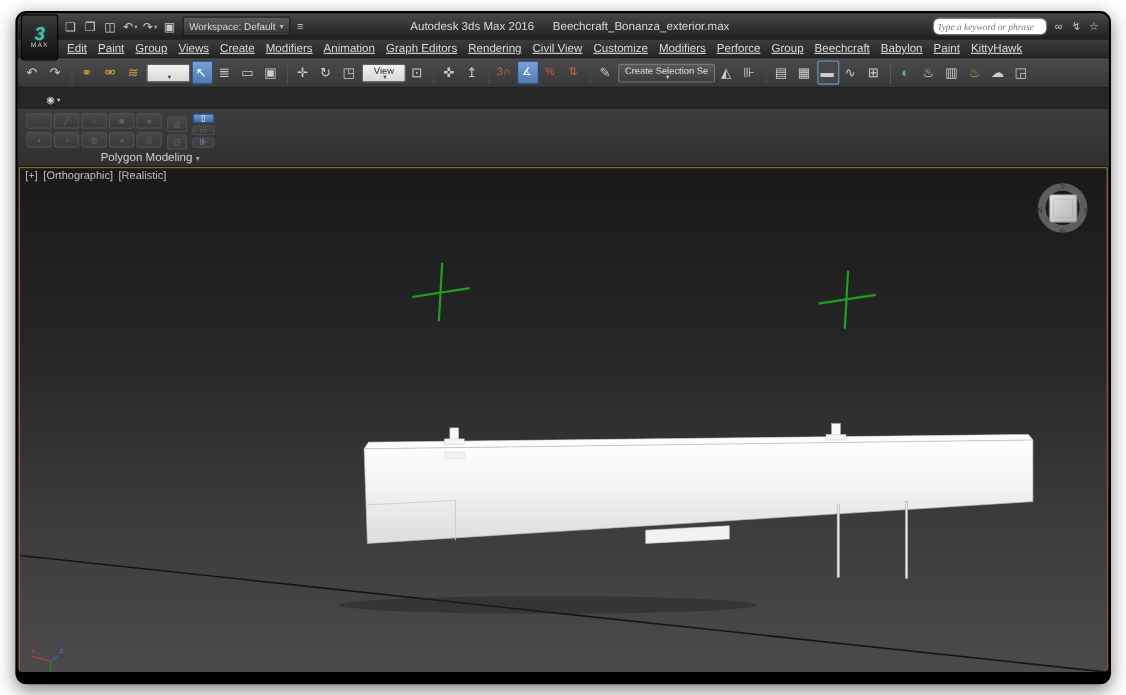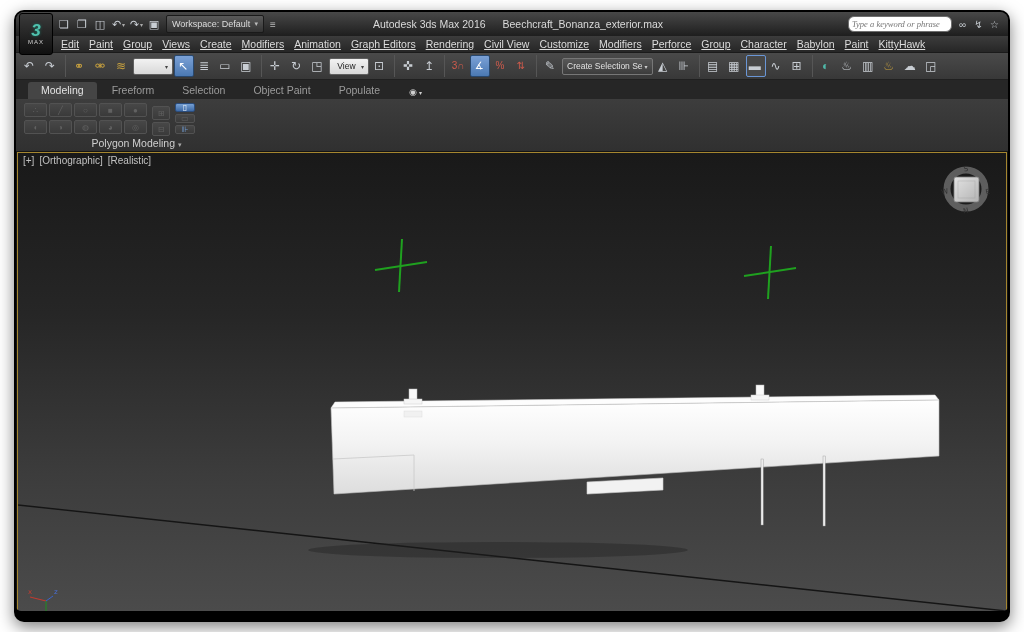--- a/index.html
+++ b/index.html
@@ -46,21 +46,21 @@
   .tb .cr{font-size:6px;margin-left:2px;color:#9a9a9a;}
   .tb.sep{min-width:0;width:1px;height:22px;background:#262626;border-right:1px solid #565656;margin:0 3px;border-radius:0;}
   .tb.gold .g{color:#c9a23f;}
   .tb.teal .g{color:#4fb8a8;}
   .tb.silver .g{color:#cfd4d9;}
   .tb.snap .g{color:#d05b4c;font-size:10px;}
   .tb.active{background:linear-gradient(#7ba1d6,var(--accent-blue,#4b79b3));border:1px solid #28486f;color:#fff;}
   .tb.active .g{color:#fff;}
   .tb.active-border{border:1px solid #6a96d6;background:#474747;}
   .tb.select{background:linear-gradient(#f2f2f2,#d8d8d8);border:1px solid #5f5f5f;color:#222;height:17px;
-             min-width:40px;padding:0 4px;justify-content:space-between;}
+             min-width:40px;padding:0 4px;justify-content:space-between;flex-direction:column;}
   .tb.select .cr{color:#444;}
   .tb.select.dark{background:linear-gradient(#585858,#3c3c3c);color:#e2e2e2;border-color:#777;}
   .tb.select.dark .cr{color:#ccc;}
   .tb.select.wide{min-width:88px;}
 
   
   .rtabs{height:19px;background:#262626;display:flex;align-items:flex-end;gap:2px;padding-left:12px;flex:0 0 auto;}
   .rtab{padding:2px 13px 3px;font-size:10.5px;color:#9b9b9b;border-radius:3px 3px 0 0;white-space:nowrap;}
   .rtab.active{background:#454545;color:#e3e3e3;}
   .rcfg{display:flex;align-items:center;gap:2px;color:#cfcfcf;font-size:9px;margin-left:14px;padding-bottom:2px;}
@@ -161,21 +161,21 @@
           <div class="menu-item">Create</div>
           <div class="menu-item">Modifiers</div>
           <div class="menu-item">Animation</div>
           <div class="menu-item">Graph Editors</div>
           <div class="menu-item">Rendering</div>
           <div class="menu-item">Civil View</div>
           <div class="menu-item">Customize</div>
           <div class="menu-item">Modifiers</div>
           <div class="menu-item">Perforce</div>
           <div class="menu-item">Group</div>
-          <div class="menu-item">Character</div>
+          <div class="menu-item">Beechcraft</div>
           <div class="menu-item">Babylon</div>
           <div class="menu-item">Paint</div>
           <div class="menu-item">KittyHawk</div>
         </div>
 
       <div class="maintoolbar">
 
       <div class="tb">
             <span class="g">↶</span>
             <span class="lb"></span>
@@ -387,28 +387,20 @@
             <span class="cr"></span>
           </div>
           <div class="tb">
             <span class="g">◲</span>
             <span class="lb"></span>
             <span class="cr"></span>
           </div>
         </div>
 
       <div class="rtabs">
-        <div style="display:flex;align-items:flex-end;gap:2px;">
-
-        <div class="rtab active">Modeling</div>
-            <div class="rtab">Freeform</div>
-            <div class="rtab">Selection</div>
-            <div class="rtab">Object Paint</div>
-            <div class="rtab">Populate</div>
-          </div>
         <div class="rcfg">
           <span>◉</span>
           <span class="cr">▾</span>
         </div>
       </div>
 
       <div class="rpanels">
         <div class="panel">
           <div class="panel-body">
             <div>

